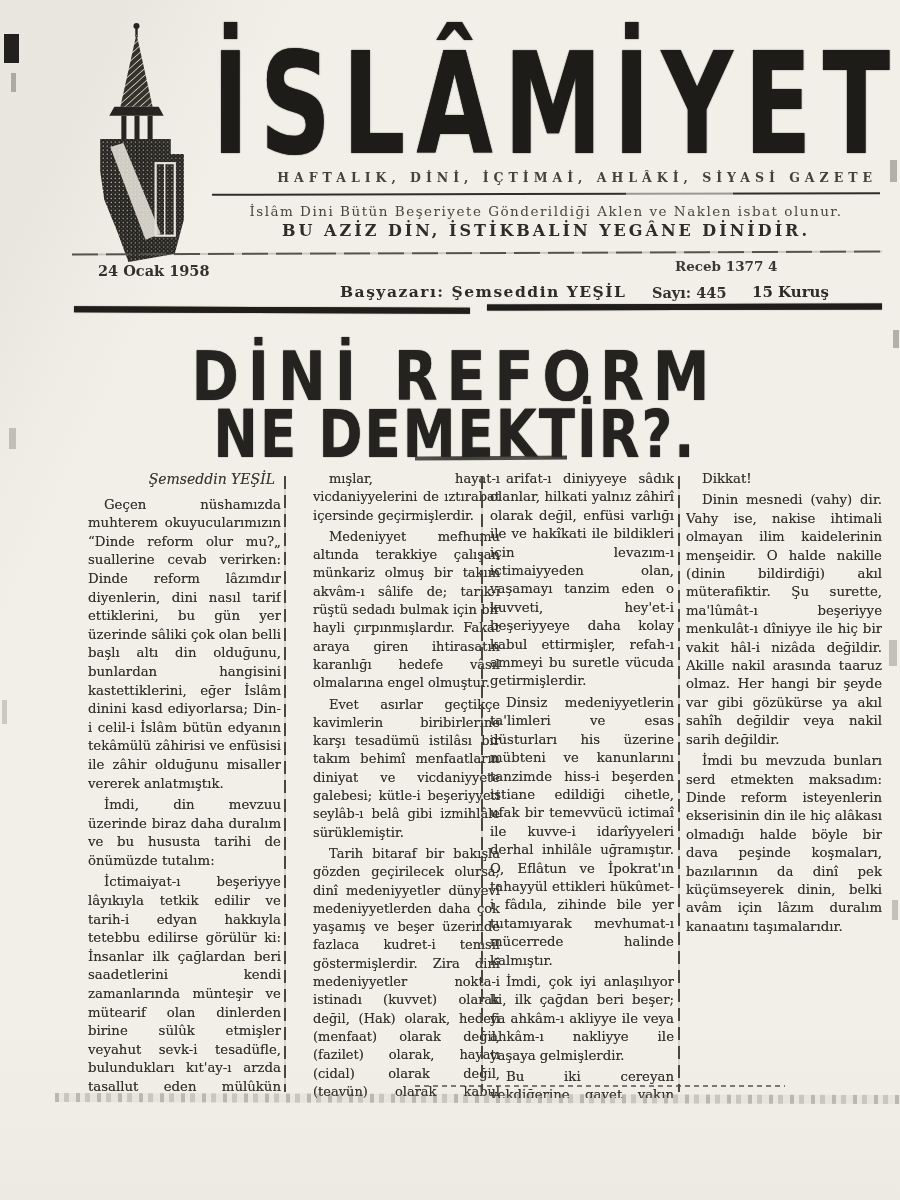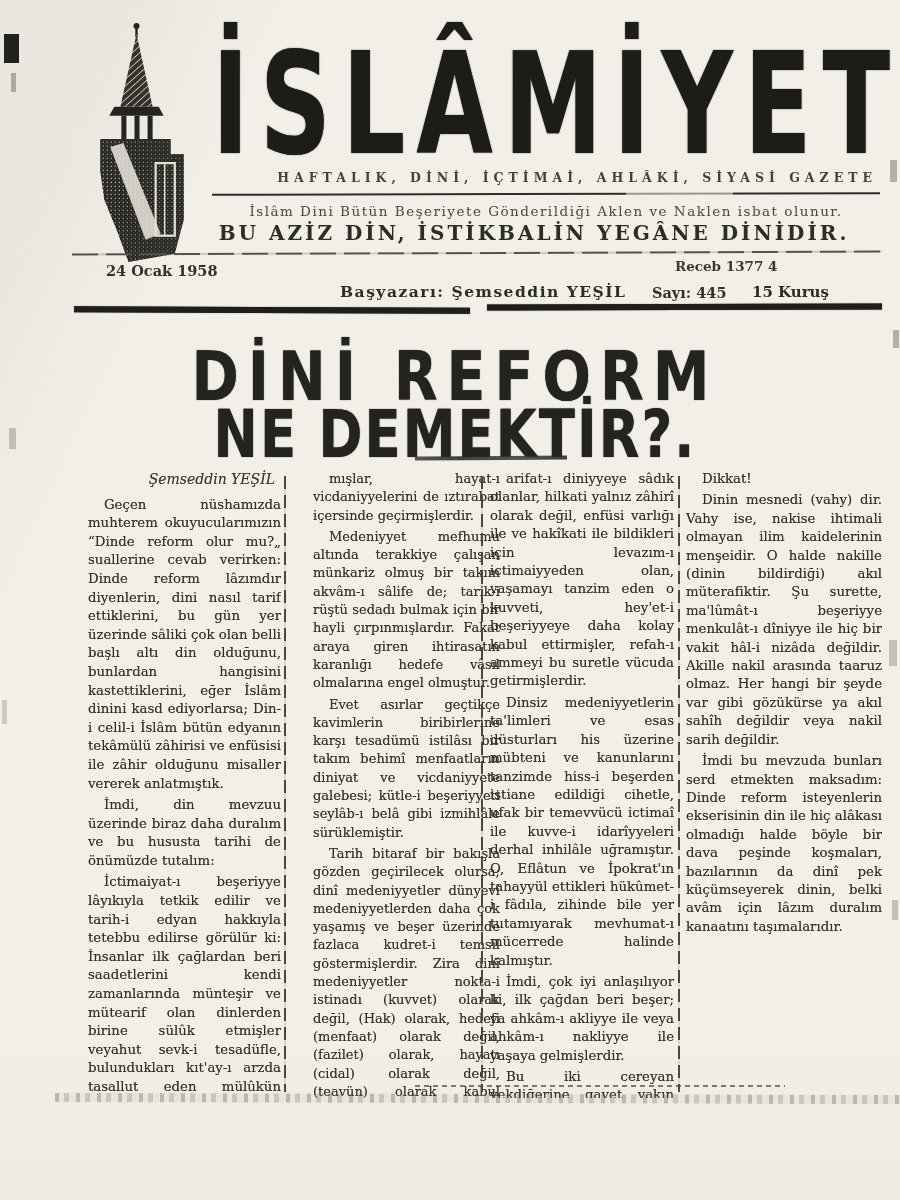--- a/index.html
+++ b/index.html
@@ -28,27 +28,27 @@
     white-space:nowrap;
   }
   .rule1{position:absolute;left:212px;top:193px;width:668px;height:2px;
     background:linear-gradient(90deg,#2f2d29 0 62%,rgba(47,45,41,.45) 62% 78%,#2f2d29 78%);
     transform:rotate(-.15deg);}
   .motto1{
     position:absolute;left:212px;top:203px;width:668px;text-align:center;
     font-size:13.5px;letter-spacing:1.5px;color:#4a473f;white-space:nowrap;
   }
   .motto2{
-    position:absolute;left:200px;top:221px;width:668px;text-align:center;
-    font-size:20px;font-weight:bold;letter-spacing:3px;color:#2e2c27;white-space:nowrap;
+    position:absolute;left:212px;top:221px;width:668px;text-align:center;
+    font-size:16px;font-weight:bold;letter-spacing:3px;color:#2e2c27;white-space:nowrap;
   }
   .rule2{position:absolute;left:72px;top:252px;width:810px;height:2px;
     background:repeating-linear-gradient(90deg,#55524a 0 26px,rgba(85,82,74,.25) 26px 34px);
     transform:rotate(-.2deg);}
-  .date-left{position:absolute;left:98px;top:262px;font-size:14.5px;font-weight:bold;color:#33312c;margin-left:8px;}
+  .date-left{position:absolute;left:98px;top:262px;font-size:14.5px;font-weight:bold;color:#33312c;}
   .date-right{position:absolute;left:675px;top:258px;font-size:13.5px;font-weight:bold;color:#3b3933;}
   .editor{position:absolute;left:340px;top:282px;font-size:15.5px;font-weight:bold;letter-spacing:1.5px;color:#2e2c27;}
   .issue{position:absolute;left:652px;top:284px;font-size:14.5px;font-weight:bold;color:#33312c;text-align:right;}
   .price{position:absolute;left:752px;top:283px;font-size:15px;font-weight:bold;color:#2e2c27;}
   .bar{position:absolute;height:6px;background:#1f1e1b;box-shadow:0 0 1px #1f1e1b;}
   .bar-left{left:74px;top:307px;width:396px;transform:rotate(.25deg);}
   .bar-right{left:487px;top:304px;width:395px;transform:rotate(-.15deg);}
   
   .headline1{
     position:absolute;left:150px;top:336px;width:610px;text-align:center;

